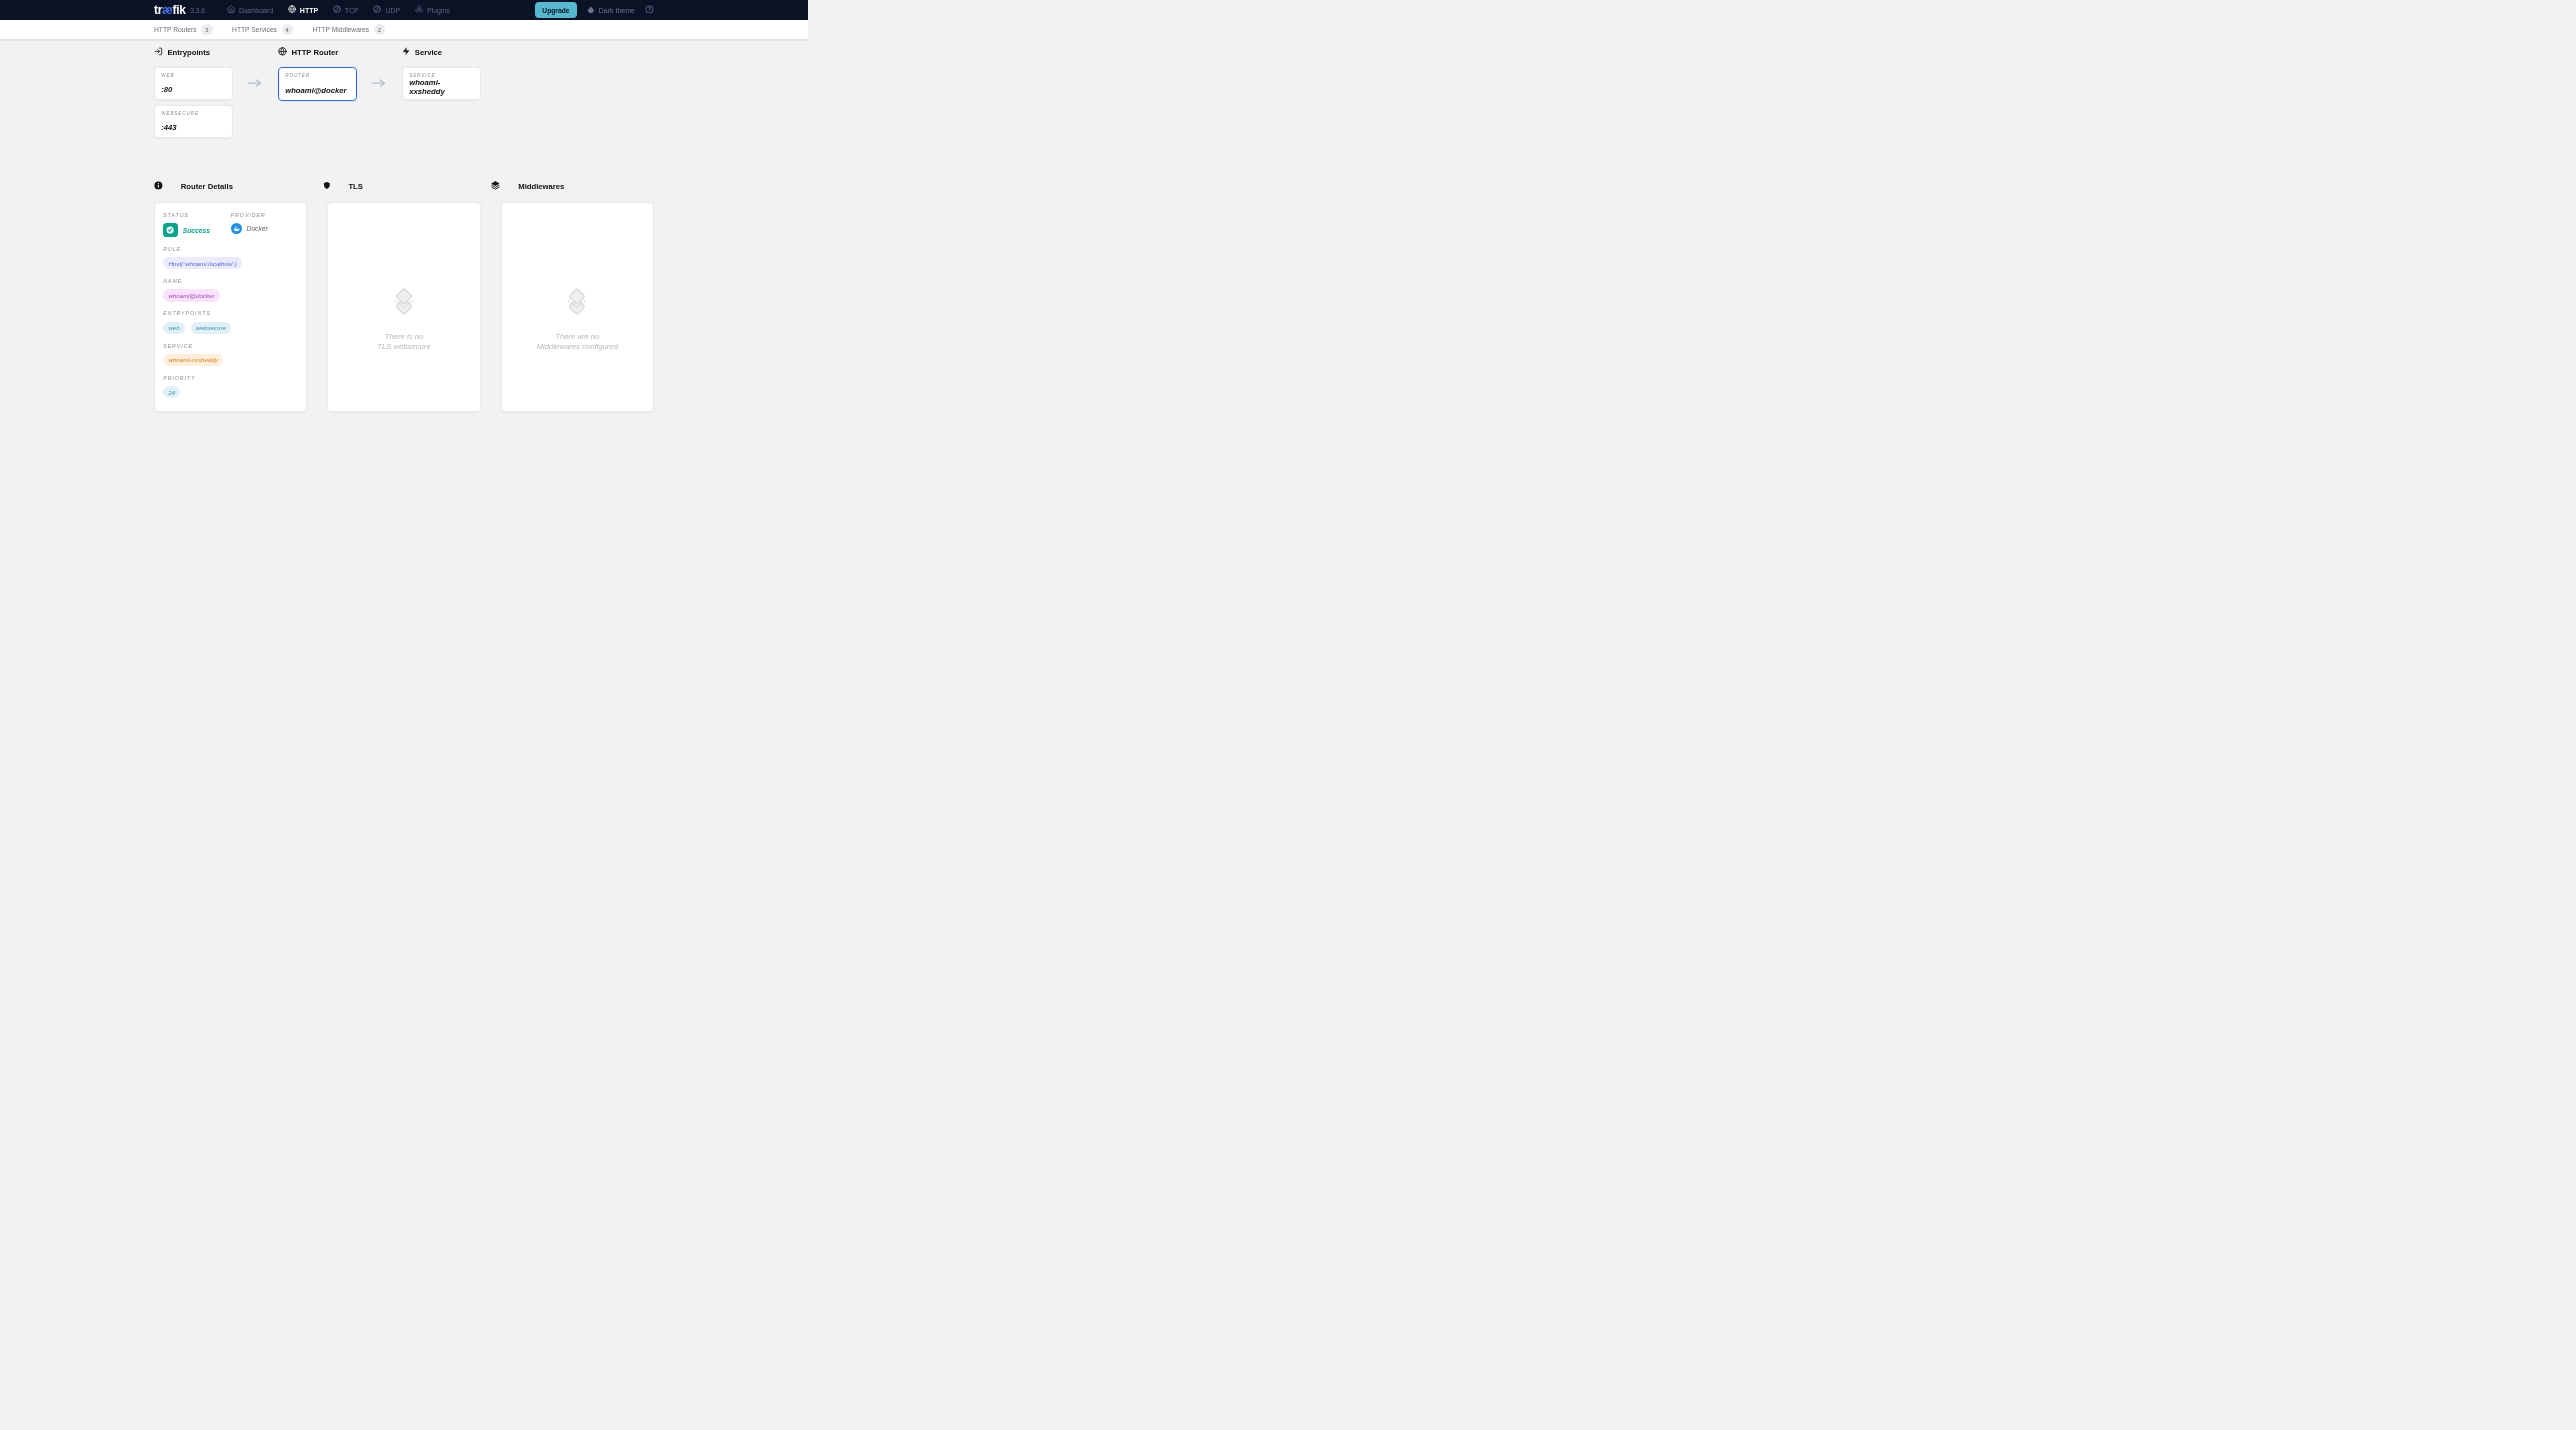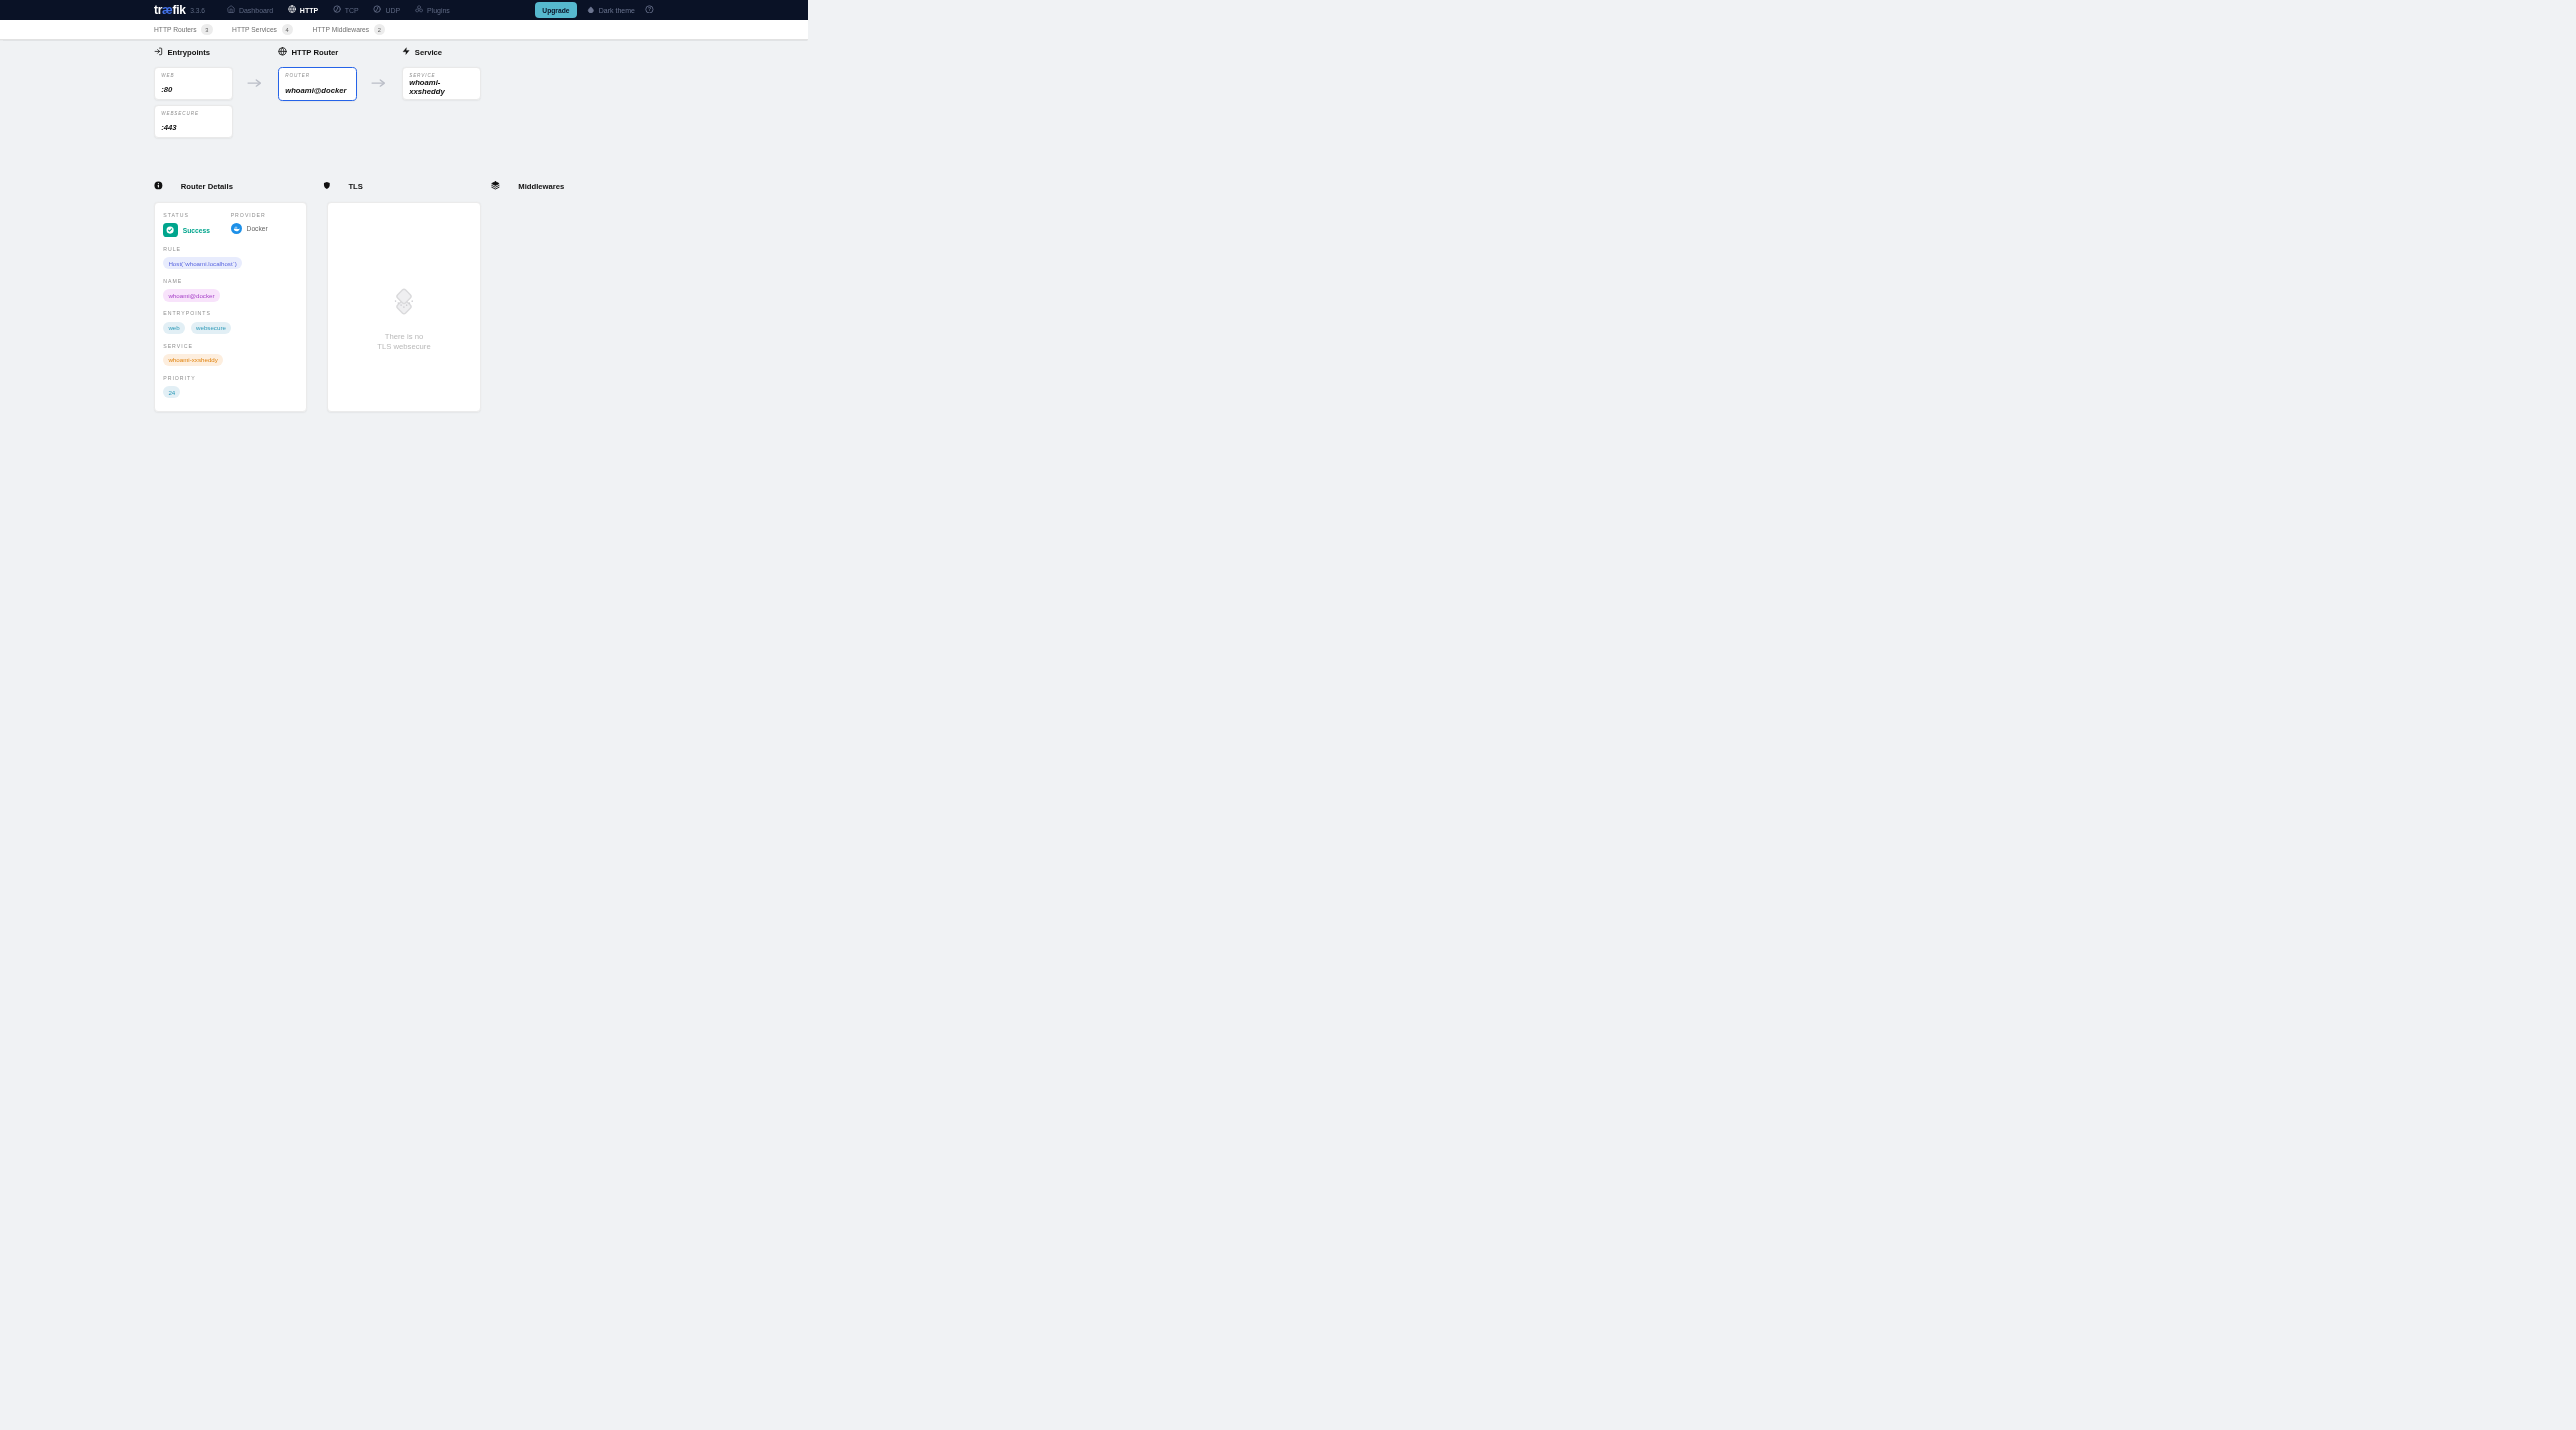--- a/index.html
+++ b/index.html
@@ -50,21 +50,21 @@
   .mini-card { width: 79px; height: 33px; background: #ffffff; border: 0.5px solid #e9e9e9;
                border-radius: 4.1px; box-shadow: 0 0.5px 1.5px rgba(0,0,0,0.05);
                padding: 5.2px 6.2px; display: flex; flex-direction: column; justify-content: space-between; }
   .mini-card.selected { border: 1px solid #2563e8; height: 34px; border-radius: 4.6px; cursor: pointer; }
   .mini-card.link { cursor: pointer; }
   .mini-label { font-size: 4.6px; letter-spacing: 0.9px; color: #909090; }
   .mini-value { font-size: 7.7px; font-weight: bold; color: #101010; }
 
   .details-headers { display: grid; grid-template-columns: repeat(3, 1fr); gap: 6.2px; margin-top: 43px; }
   .details-header { display: flex; align-items: center; gap: 18px; font-size: 7.7px; font-weight: bold; }
-  .details-grid { display: grid; grid-template-columns: repeat(3, 1fr); gap: 20px; margin-top: 9.8px; padding-bottom: 27px; }
+  .details-grid { display: grid; grid-template-columns: repeat(3, 1fr); gap: 20px; margin-top: 9.8px; padding-bottom: 27px; font-style: italic; }
   .detail-card { background: #ffffff; border: 0.5px solid #ebebeb; border-radius: 4.1px;
                  box-shadow: 0 0.5px 1.5px rgba(0,0,0,0.05); height: 210px; padding: 8.8px 8.2px; }
 
   .kv-label { font-size: 5.2px; letter-spacing: 1px; color: #8f8f8f; margin-bottom: 5.2px; }
   .two-col { display: grid; grid-template-columns: 1fr 1fr; }
   .detail-section { margin-top: 8.8px; }
   .status-val { display: flex; align-items: center; gap: 5.2px; }
   .status-icon { width: 14.4px; height: 14.4px; background: #00a58d; border-radius: 3.6px;
                  display: flex; align-items: center; justify-content: center; }
   .status-text { color: #00a58d; font-size: 6.7px; font-weight: bold; }
@@ -354,16 +354,29 @@
           <path d="M14 30 L32 43 L50 30" stroke="#cfcfd3" stroke-width="3.4" stroke-dasharray="0.1 7.2"></path>
           <rect x="20" y="8" width="24" height="24" rx="5" transform="rotate(45 32 20)" fill="#efeff1" stroke="#dadadc" stroke-width="3"></rect>
         </svg>
       </div>
       <div class="empty-text">
         <span style="display:block">There is no</span>
         <span style="display:block">TLS websecure</span>
       </div>
     </div>
 
+    <div class="detail-card empty-card">
+      <div class="empty-icon">
+        <svg width="30" height="30" viewBox="0 0 64 64" fill="none" stroke-linejoin="round" stroke-linecap="round">
+          <rect x="20" y="30" width="24" height="24" rx="5" transform="rotate(45 32 42)" fill="#efeff1" stroke="#dadadc" stroke-width="3"></rect>
+          <path d="M14 30 L32 43 L50 30" stroke="#cfcfd3" stroke-width="3.4" stroke-dasharray="0.1 7.2"></path>
+          <rect x="20" y="8" width="24" height="24" rx="5" transform="rotate(45 32 20)" fill="#efeff1" stroke="#dadadc" stroke-width="3"></rect>
+        </svg>
+      </div>
+      <div class="empty-text">
+        <span style="display:block">There are no</span>
+        <span style="display:block">Middlewares configured</span>
+      </div>
+    </div>
 
   </div>
 </div>
 
 
 </body></html>

